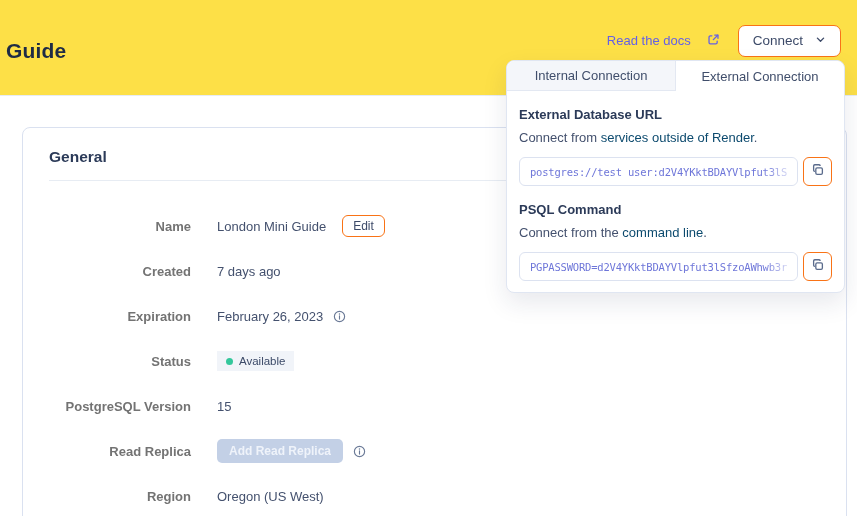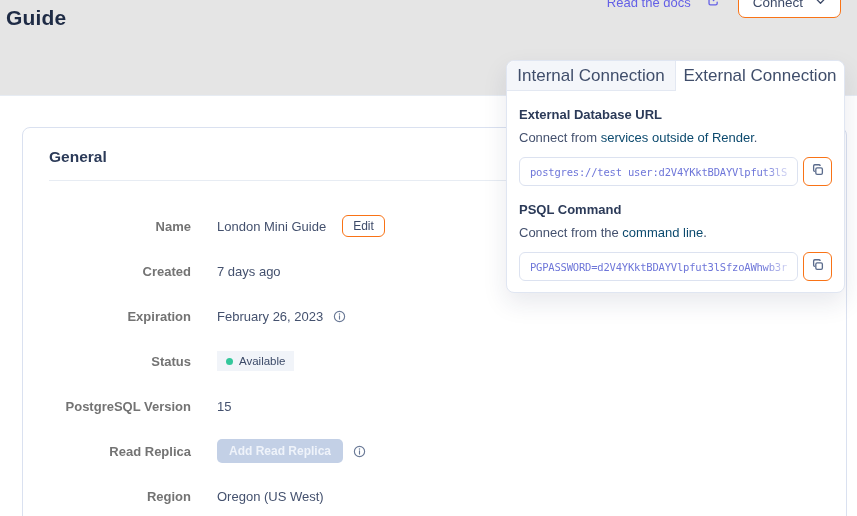--- a/index.html
+++ b/index.html
@@ -6,22 +6,22 @@
   html,body { width:857px; height:516px; overflow:hidden; }
   body {
     font-family:"Liberation Sans", sans-serif;
     background:#ffffff; color:#3c4a68; position:relative;
   }
   .stage { position:relative; width:857px; height:516px; overflow:hidden; }
 
   
   .header {
     position:absolute; left:0; top:0; width:857px; height:96px;
-    background:#e5e5e5; border-bottom:1px solid #e7ecf3;
-    display:flex; align-items:flex-start; justify-content:space-between;
+    background:#fde047; border-bottom:1px solid #e7ecf3;
+    display:flex; align-items:center; justify-content:space-between;
     padding:0 16px 0 6px;
   }
   .page-title { font-size:21px; font-weight:700; color:#1e2b45; letter-spacing:.2px; margin-top:6px; }
   .header-actions { display:flex; align-items:center; gap:18px; margin-top:-14px; }
   .docs-link {
     display:inline-flex; align-items:center; gap:16px;
     color:#6460e6; font-size:13px; text-decoration:none; cursor:pointer;
   }
   .btn {
     display:inline-flex; align-items:center; justify-content:center; gap:12px;
@@ -65,21 +65,21 @@
 
   
   .popover {
     position:absolute; left:506px; top:60px; width:339px; height:233px;
     background:#fff; border:1px solid #e0e6f2; border-radius:8px;
     box-shadow:0 10px 24px rgba(30,40,80,.10); z-index:5;
   }
   .tabs { display:flex; height:30px; }
   .tab {
     flex:1; display:flex; align-items:center; justify-content:center;
-    font-size:17px; color:#404e6b; cursor:pointer; background:#f4f6fa;
+    font-size:13px; color:#404e6b; cursor:pointer; background:#f4f6fa;
   }
   .tab-internal { border-right:1px solid #e3e8f2; border-bottom:1px solid #e3e8f2; border-radius:8px 0 0 0; }
   .tab-external { background:#fff; border-radius:0 8px 0 0; }
   .pop-body { padding:12px 12px 0 12px; }
   .pop-heading { font-size:13px; font-weight:700; color:#2b3a58; margin-top:4px; }
   .pop-desc { font-size:13px; color:#44516e; margin-top:8px; }
   .pop-link { color:#0c4a6e; cursor:pointer; }
   .code-line { display:flex; align-items:center; gap:5px; margin-top:12px; margin-bottom:16px; }
   .code-wrap { position:relative; flex:1; }
   .code-input {

